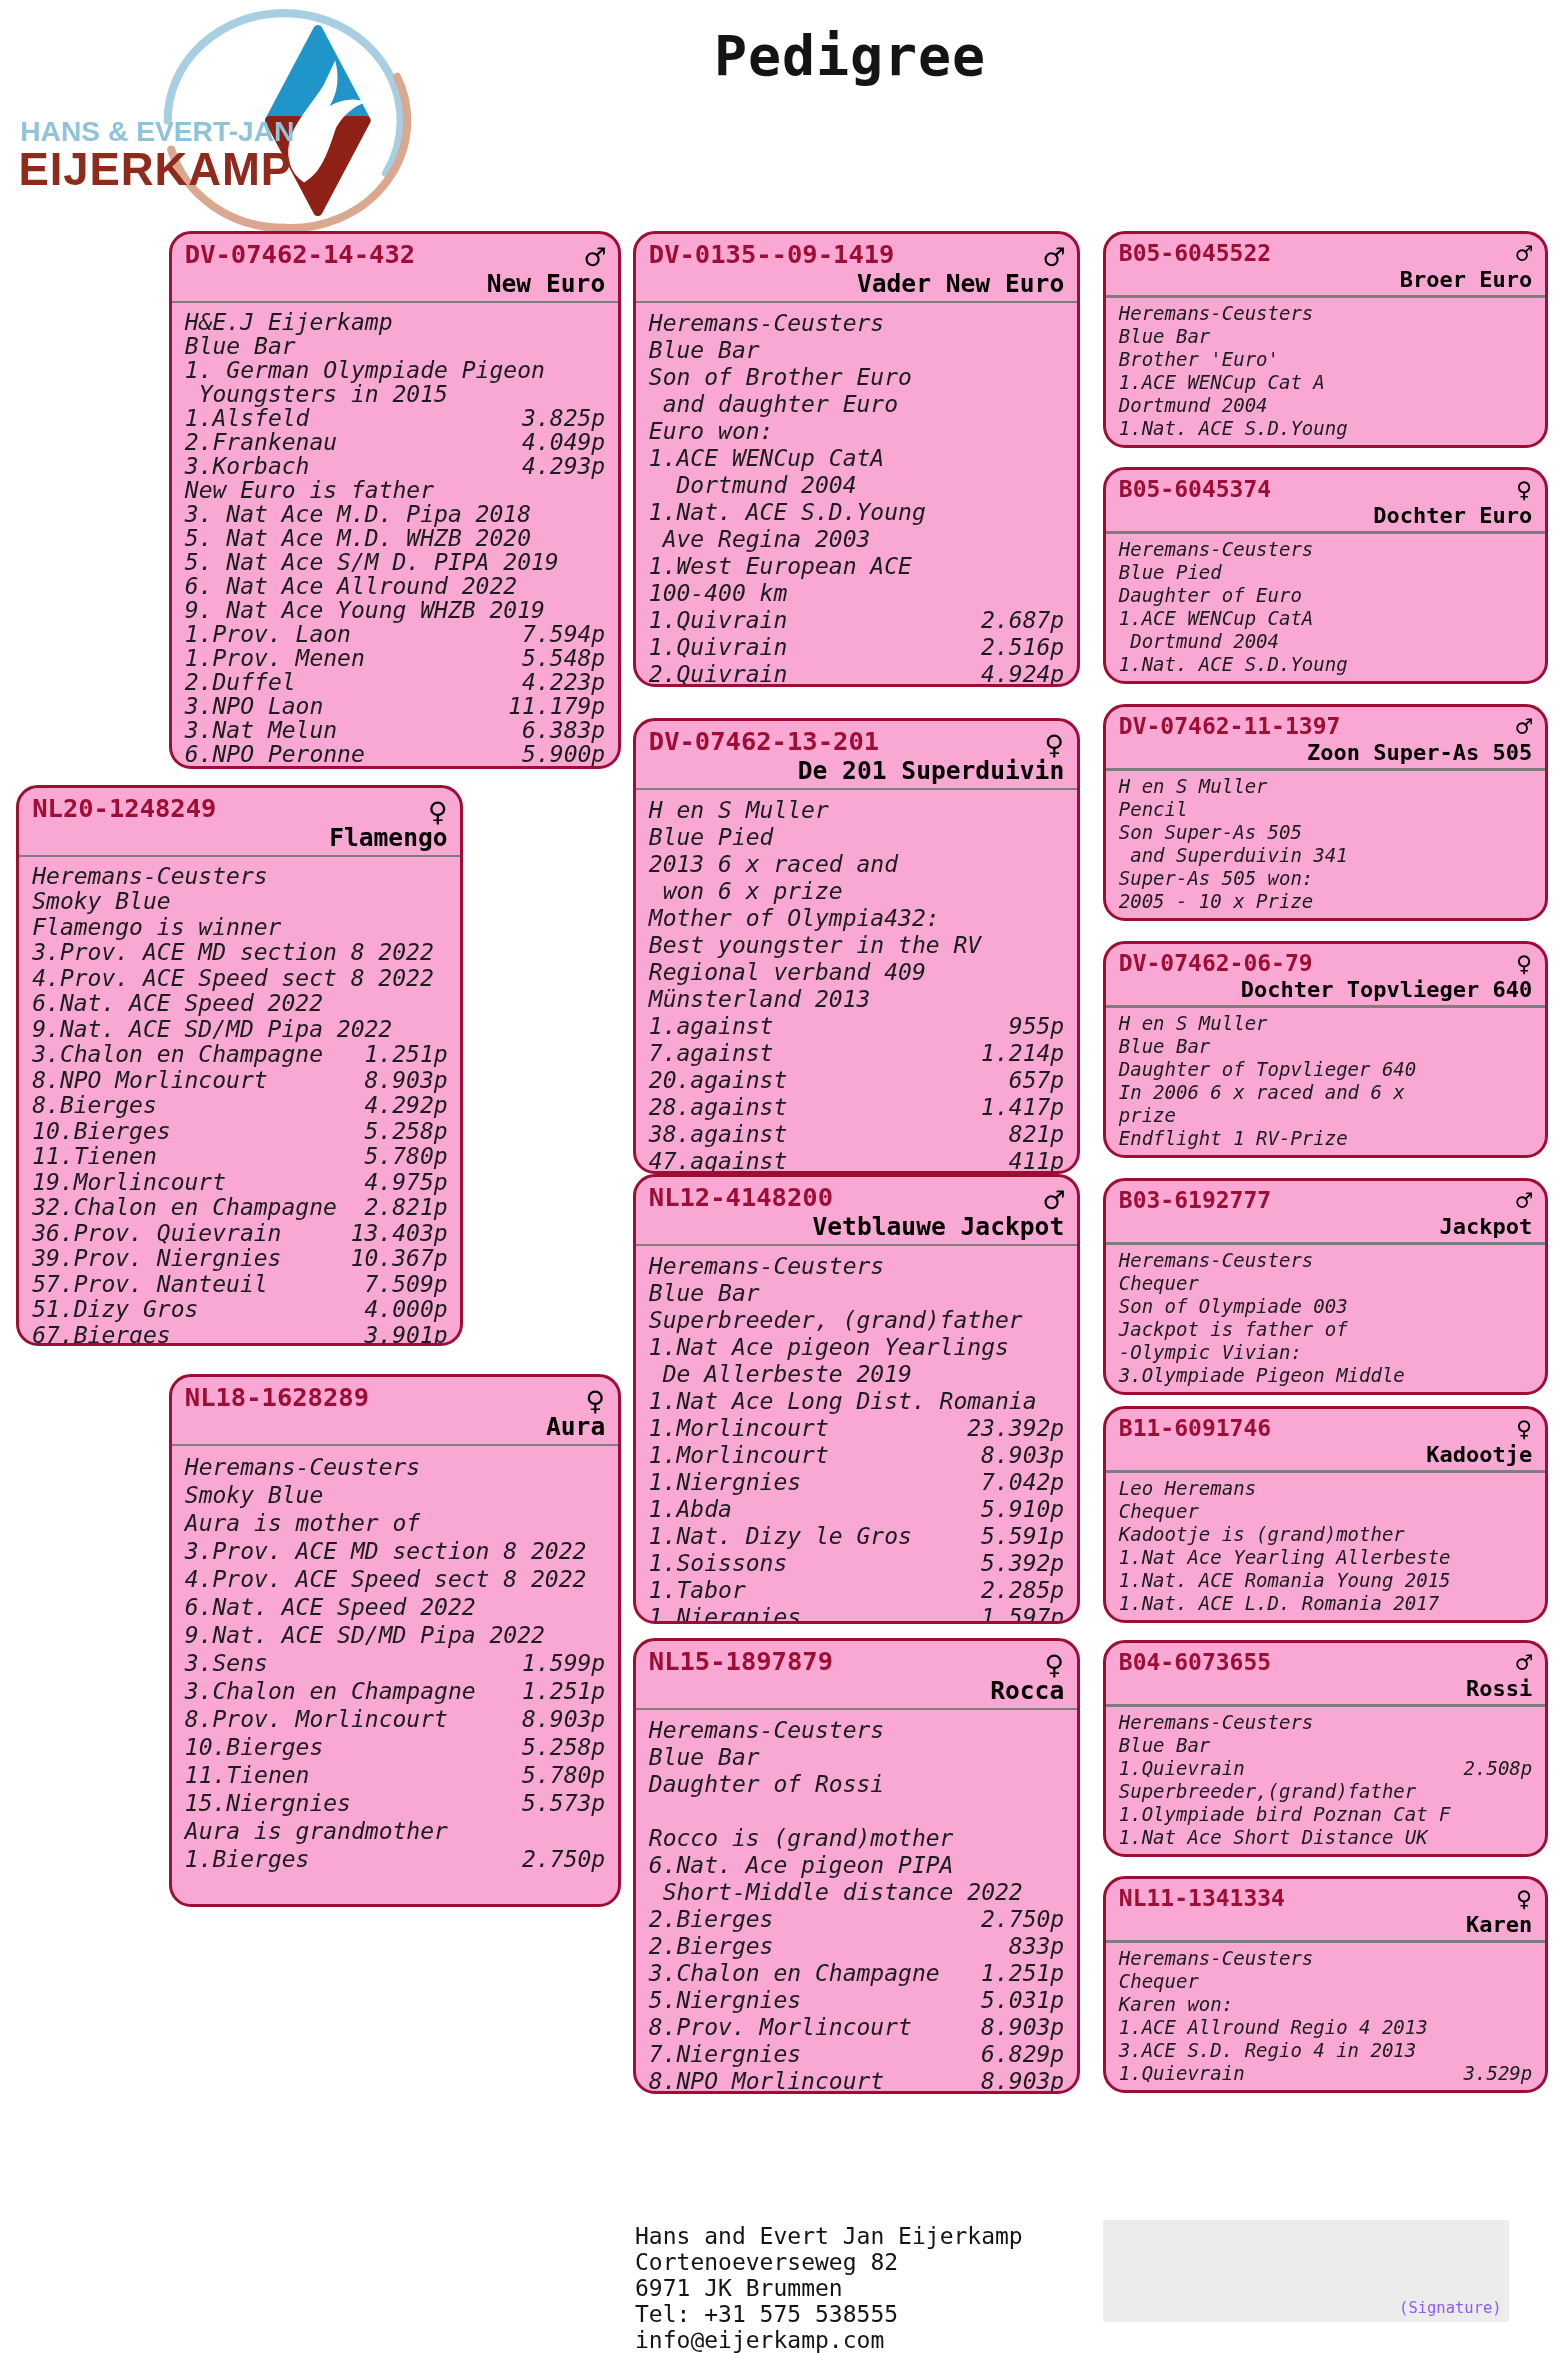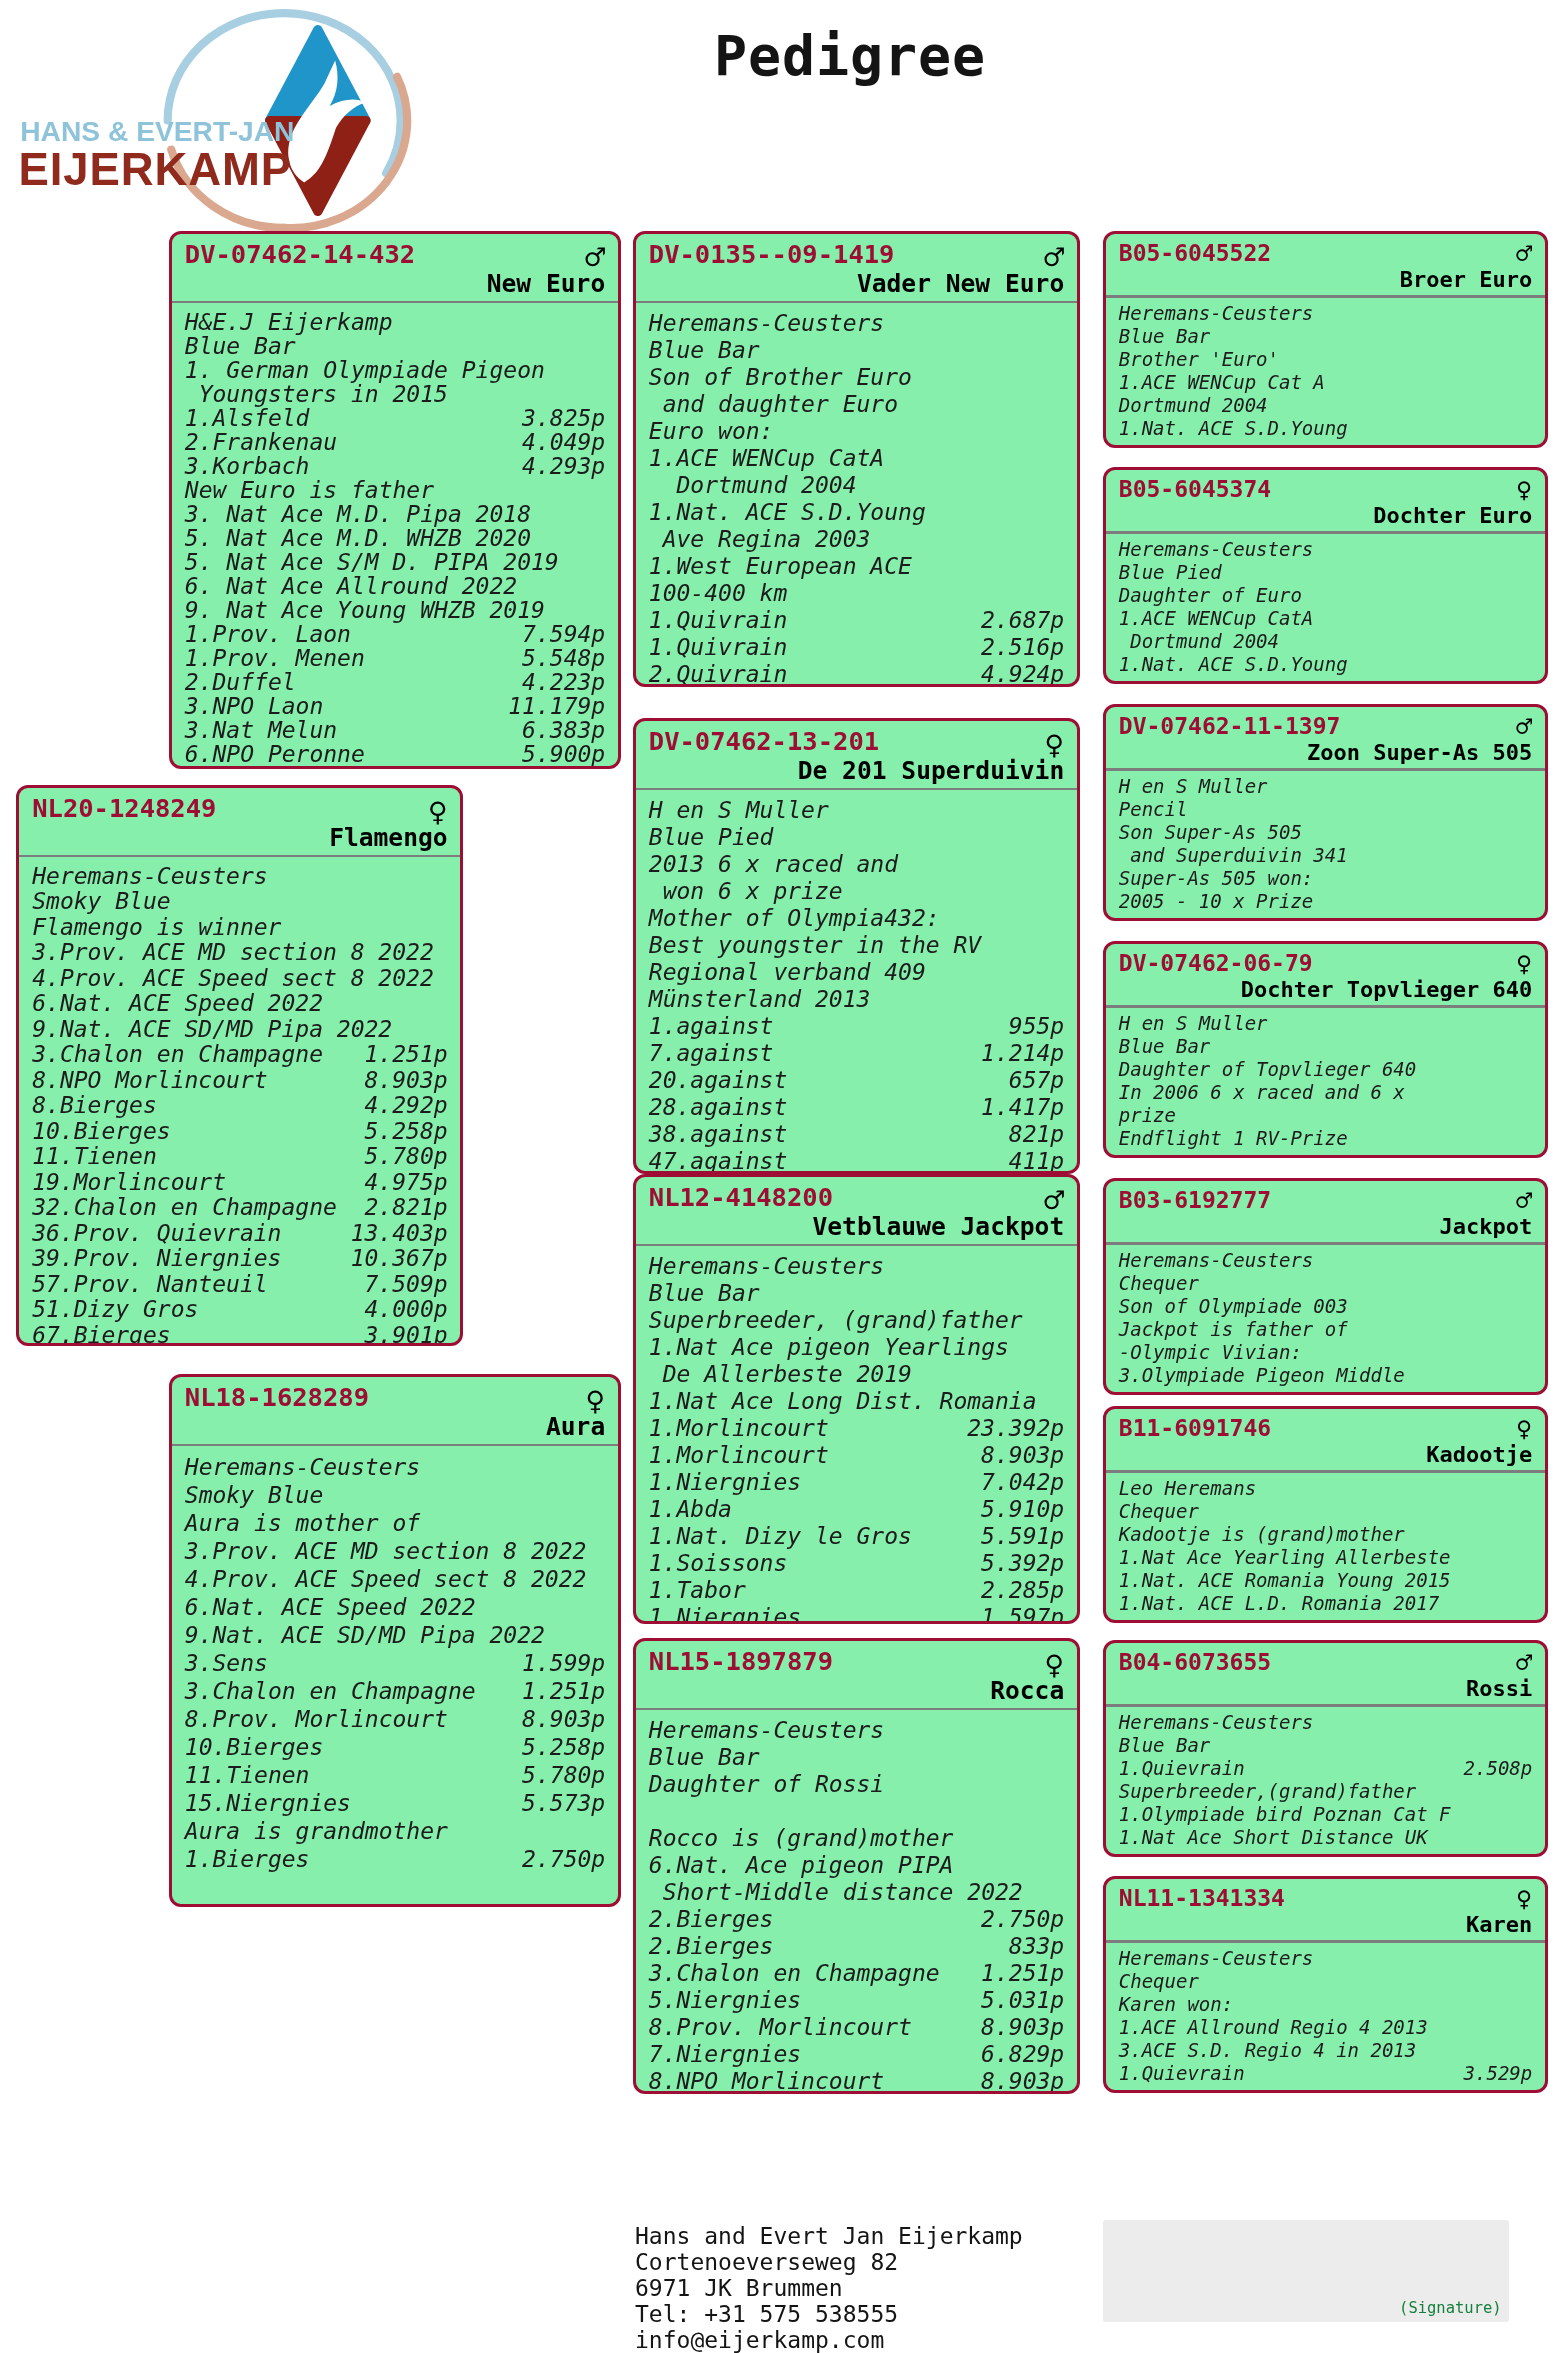--- a/index.html
+++ b/index.html
@@ -2,21 +2,21 @@
 <html style="font-size:14.6px"><head>
 <meta charset="utf-8">
 <style>
   html,body{margin:0;padding:0;background:#fff;}
   .page{position:relative;width:1567px;height:2354px;background:#fff;
         font-family:"DejaVu Sans Mono",monospace;overflow:hidden;}
   .title{position:absolute;left:714px;top:24px;font-size:55px;font-weight:bold;
          letter-spacing:0.9px;color:#141414;white-space:pre;}
   .logo{position:absolute;left:11px;top:3.6px;}
   
-  .box{position:absolute;background:#86efac;border:3.6px solid #9e0e34;border-radius:12px;
+  .box{position:absolute;background:#f9a8d4;border:3.6px solid #9e0e34;border-radius:22px;
        box-sizing:border-box;overflow:hidden;}
   .box-header{position:relative;padding:6.4px 12.8px 2.7px;}
   .ring{font-size:25.5px;font-weight:bold;color:#9e0e34;line-height:1.15;white-space:pre;}
   .name{font-size:24.6px;font-weight:bold;color:#000;line-height:1.15;white-space:pre;text-align:right;}
   .sex{position:absolute;top:7.3px;right:12.8px;font-size:33px;font-weight:bold;color:#000;line-height:1;}
   .divider{height:2.7px;background:#7d7d7d;}
   .box-body{padding:6.4px 12.8px 0;font-size:23px;color:#1c1c1c;font-style:italic;}
   .bl{display:flex;white-space:pre;}
   .bl .p{margin-left:auto;}
   
@@ -37,21 +37,21 @@
   .small .box-body{font-size:19px;line-height:23px;padding-top:4.6px}
   .small .sex{font-size:27px;top:5.5px}
   .slot-fff{top:231px}.slot-ffm{top:467px}.slot-fmf{top:704px}.slot-fmm{top:941px}
   .slot-mff{top:1178px}.slot-mfm{top:1406px}.slot-mmf{top:1640px}.slot-mmm{top:1876px}
   
   .footer{position:absolute;left:635px;top:2223px;font-size:23px;line-height:26px;
           color:#141414;}
   .footer div{white-space:pre;}
   .signature{position:absolute;left:1103px;top:2220px;width:406px;height:102px;
              background:#ececec;border-radius:2.7px;}
-  .signature .label{position:absolute;right:7.3px;bottom:5.5px;font-size:15.5px;color:#15803d;}
+  .signature .label{position:absolute;right:7.3px;bottom:5.5px;font-size:15.5px;color:#8b5cf6;}
   
   .lg-top{font-family:"Liberation Sans",sans-serif;font-weight:bold;}
 </style>
 </head>
 <body>
 
 <div class="page">
 
   <svg class="logo" width="428" height="314" viewBox="0 0 470 345">
     <g>

